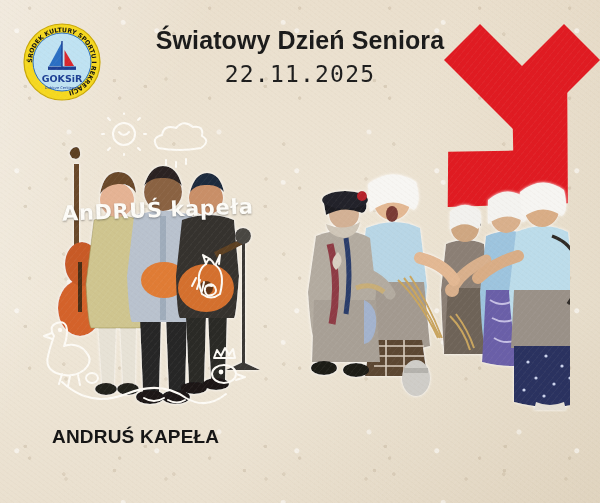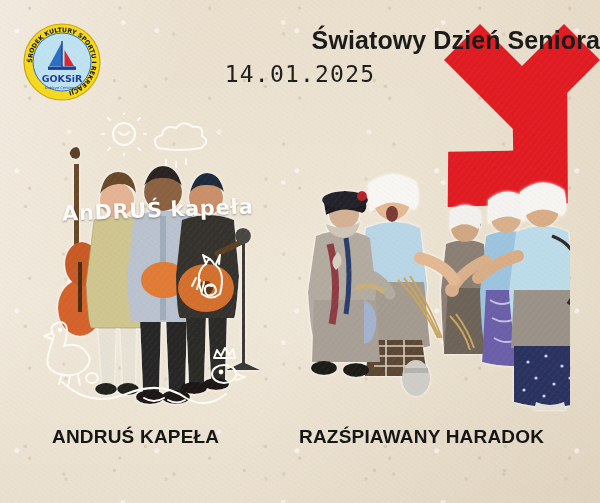--- a/index.html
+++ b/index.html
@@ -38,21 +38,21 @@
   .chev{position:absolute;}
   .chev svg{display:block;}
 
   
   #logo{position:absolute;left:22px;top:22px;width:80px;height:80px;}
   #logo svg{display:block;}
 
   
   .title{
     position:absolute;left:0;right:0;top:26px;
-    text-align:right;
+    text-align:center;
     font-size:25px;font-weight:bold;color:#1a1a1a;
     letter-spacing:.1px;
   }
   .date,.time{
     position:absolute;left:0;right:0;
     text-align:center;
     font-family:"DejaVu Sans Mono","Liberation Mono",monospace;
     font-size:23px;color:#1d1d1d;letter-spacing:1.2px;
   }
   .date{top:61px;}
@@ -108,21 +108,21 @@
       <rect x="26" y="44.5" width="28" height="3.4" fill="#1c3f94"></rect>
       <text x="40" y="60" text-anchor="middle" font-family="DejaVu Sans, sans-serif" font-size="9.5" font-weight="bold" fill="#1c3f94">GOKSiR</text>
       <text x="40" y="66.5" text-anchor="middle" font-family="DejaVu Sans, sans-serif" font-size="3.6" fill="#1c3f94">Dubicze Cerkiewne</text>
       <text font-family="DejaVu Sans, sans-serif" font-size="6.2" font-weight="bold" fill="#111">
         <textPath href="#ringpath" startOffset="26%" text-anchor="middle">GMINNY OŚRODEK KULTURY SPORTU I REKREACJI</textPath>
       </text>
     </svg>
   </div>
 
   <div class="title">Światowy Dzień Seniora</div>
-  <div class="date">14.01.2025</div>
+  <div class="date">22.11.2025</div>
 
   <div class="photo" style="left:36px;top:112px;width:236px;height:300px;">
     <svg width="236" height="300" viewBox="0 0 236 300">
       <defs>
         <filter id="cut">
             <feDropShadow dx="0" dy="0" stdDeviation="1.6" flood-color="#ffffff" flood-opacity="1"></feDropShadow>
           </filter>
       </defs>
       <g filter="url(#cut)" stroke="#fff" stroke-width="2.2" stroke-linejoin="round">
 
@@ -310,16 +310,15 @@
 
         <g stroke="#c9a55e" stroke-width="2" fill="none">
           <path d="M98 140 q22 20 40 58 M104 138 q20 24 36 60 M110 136 q18 26 32 62"></path>
           <path d="M150 176 q14 14 20 34 M156 174 q12 16 18 34"></path>
         </g>
       </g>
     </svg>
   </div>
 
   <div class="cap" id="cap-left">ANDRUŚ KAPEŁA</div>
-  <div class="cap" id="cap-right">RAZŚPIAWANY HARADOK</div>
 
   <div class="grain"></div>
 </div>
 
 </body></html>

